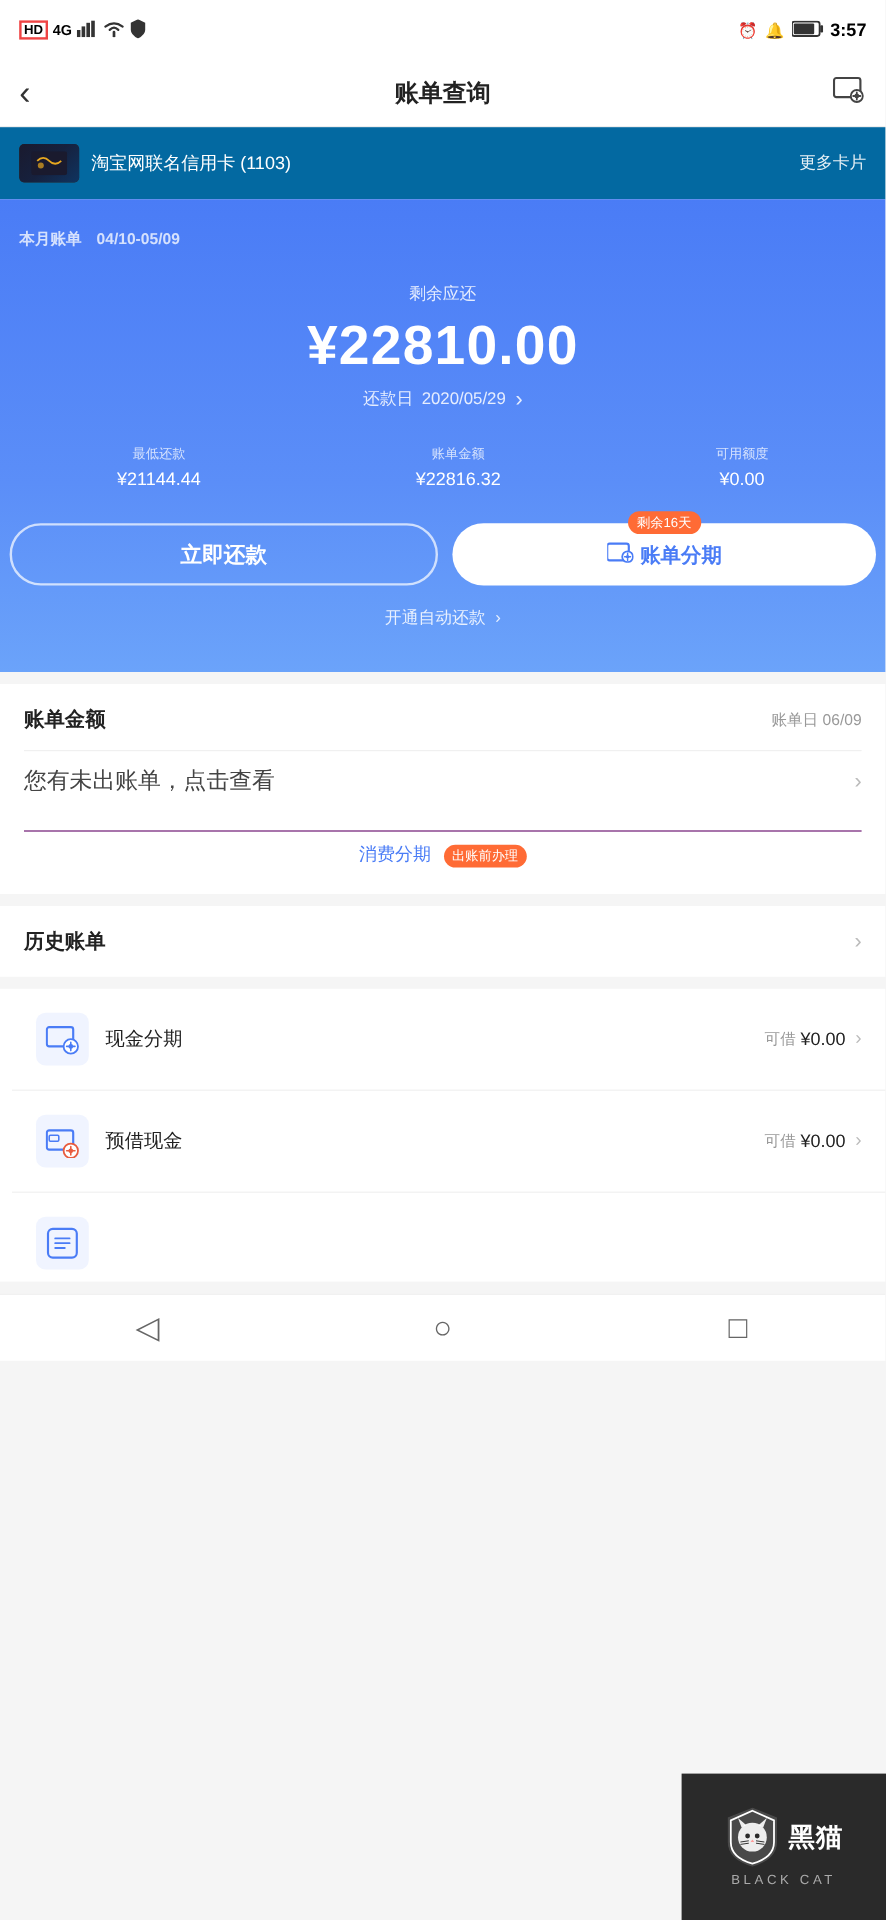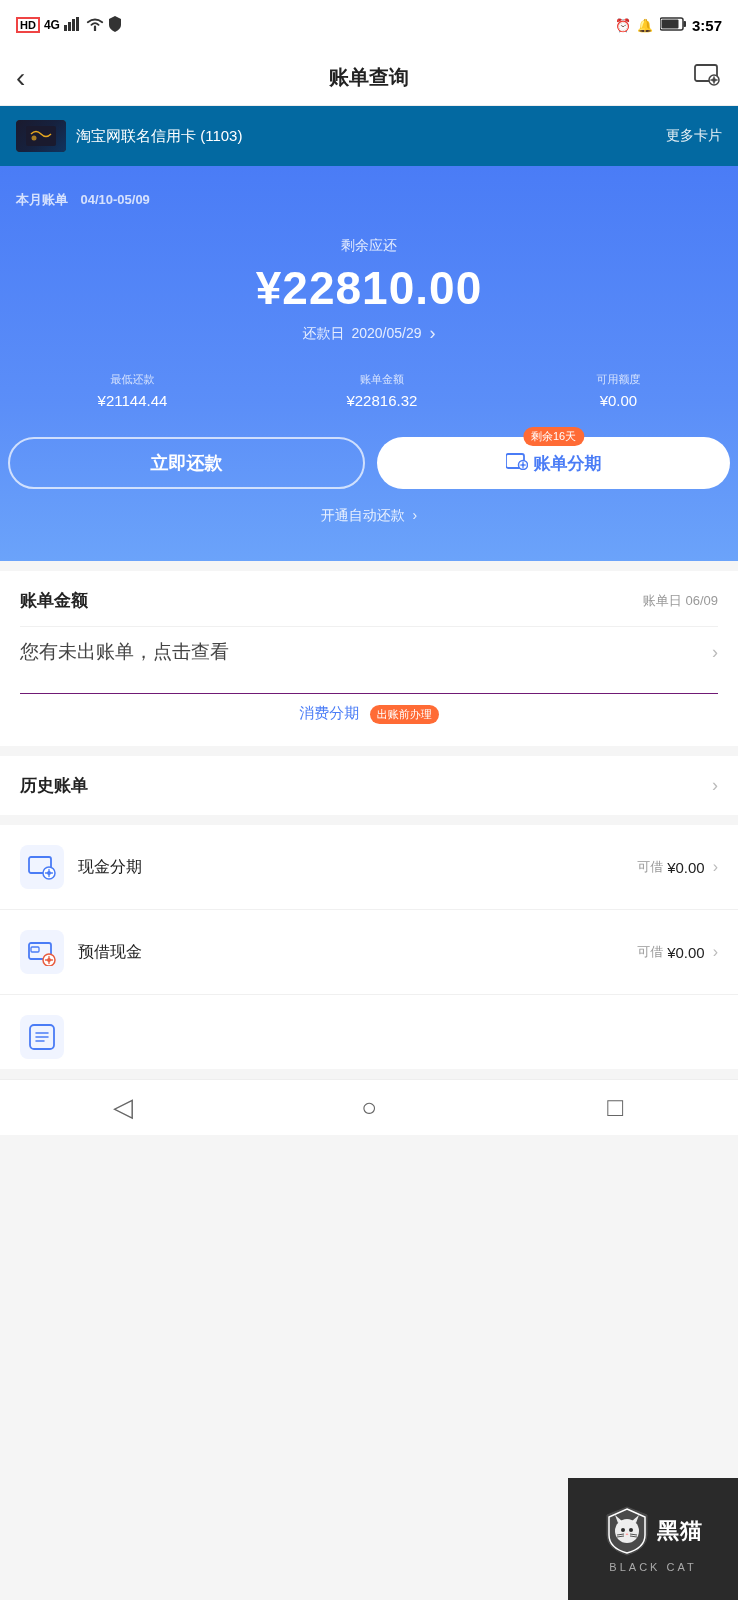--- a/index.html
+++ b/index.html
@@ -312,20 +312,21 @@
     }
     .history-chevron {
       font-size: 18px;
       color: #bbb;
     }
 
     
     .service-section {
       background: #fff;
       margin: 10px 0 0;
+      padding-left: 10px;
     }
     .service-item {
       display: flex;
       align-items: center;
       justify-content: space-between;
       padding: 20px 20px;
       border-bottom: 1px solid #f0f0f0;
       cursor: pointer;
     }
     .service-left {

